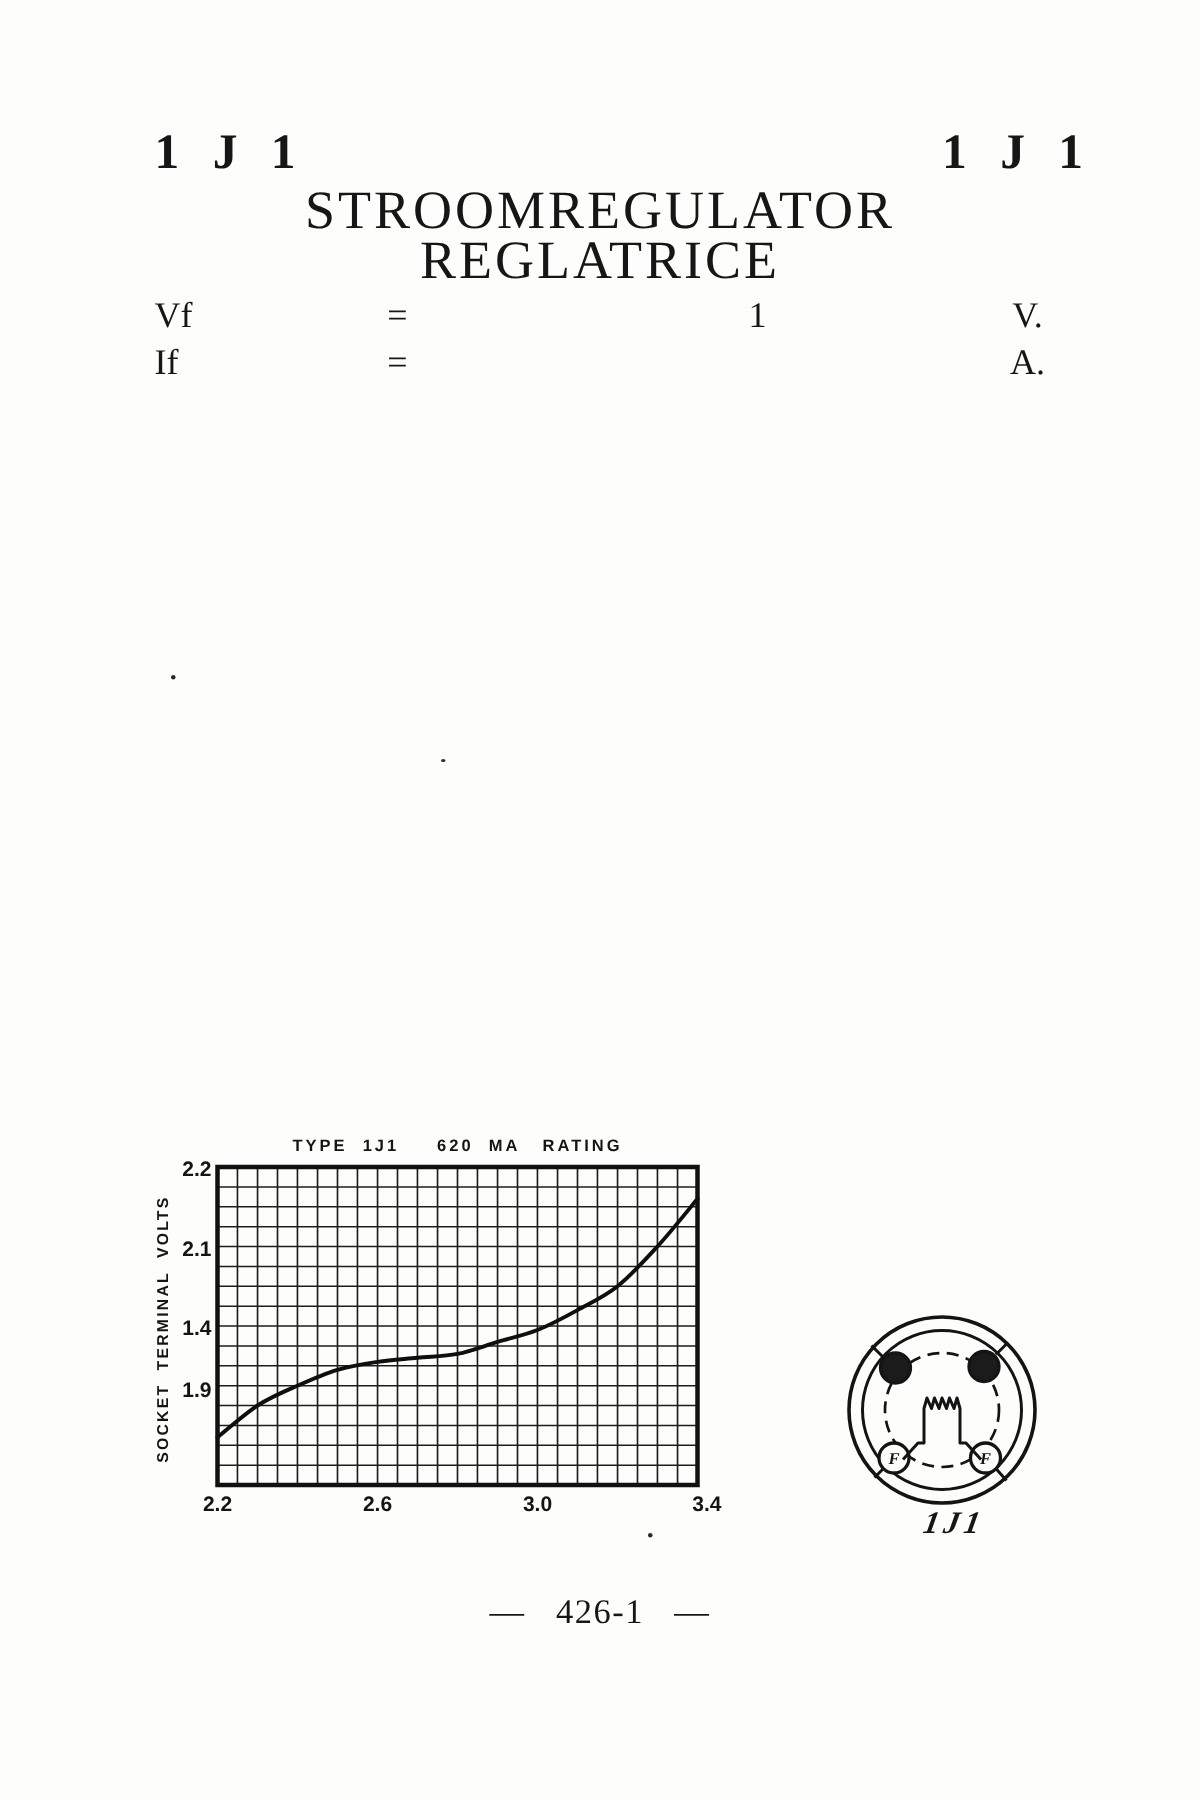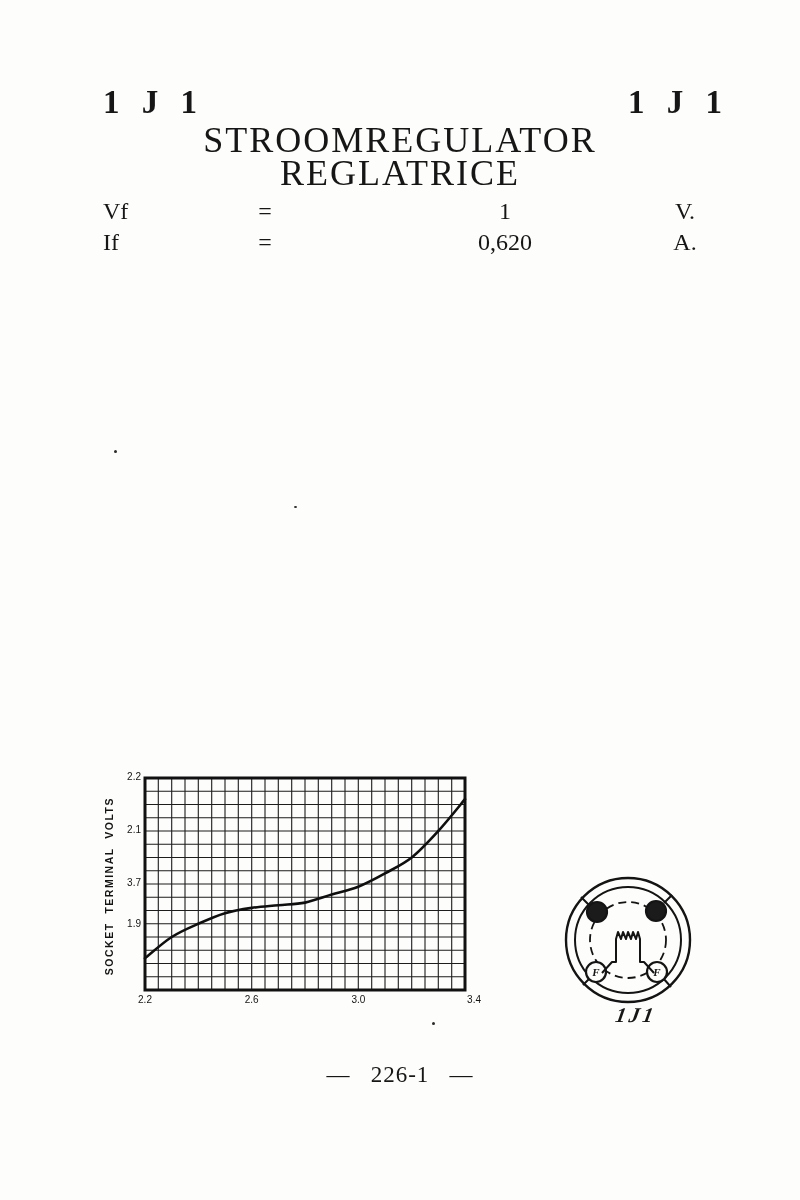--- a/index.html
+++ b/index.html
@@ -26,21 +26,21 @@
   .spec-unit{position:absolute;left:650px;width:70px;top:0;text-align:center;}
   
   #chart-area{left:145px;top:778px;width:320px;height:212px;}
   .chart-title{
     position:absolute;left:-10px;top:-20px;width:340px;text-align:center;
     font-family:"Liberation Sans",sans-serif;font-weight:bold;font-size:11px;
     letter-spacing:2px;white-space:pre;color:#141414;
   }
   .tick{
     position:absolute;font-family:"Liberation Sans",sans-serif;
-    font-weight:normal;font-size:10px;color:#141414;white-space:nowrap;
+    font-weight:bold;font-size:14px;color:#141414;white-space:nowrap;
   }
   .x-axis-label{
     position:absolute;left:0;top:226px;width:320px;text-align:center;
     font-family:"Liberation Sans",sans-serif;font-weight:bold;font-size:11.5px;
     letter-spacing:2px;word-spacing:8px;color:#141414;white-space:pre;
   }
   .y-axis-label{
     position:absolute;left:-44px;top:0;height:216px;width:16px;
     display:flex;align-items:center;justify-content:center;
   }
@@ -74,45 +74,45 @@
 
 <div class="abs spec-row" style="top:198px;">
   <span class="spec-param">Vf</span>
   <span class="spec-eq">=</span>
   <span class="spec-value">1</span>
   <span class="spec-unit">V.</span>
 </div>
 <div class="abs spec-row" style="top:229px;">
   <span class="spec-param">If</span>
   <span class="spec-eq">=</span>
-  <span class="spec-value">0,620</span>
   <span class="spec-unit">A.</span>
 </div>
 
 <div class="speck" style="left:114px;top:450px;width:3px;height:3px;"></div>
 <div class="speck" style="left:294px;top:506px;width:3px;height:2px;"></div>
 <div class="speck" style="left:432px;top:1022px;width:3px;height:3px;"></div>
 
 <div class="abs" id="chart-area">
+  <div class="chart-title">TYPE  1J1     620  MA   RATING</div>
   <svg id="plot-svg" width="320" height="212" viewBox="0 0 320 212" style="position:absolute;left:0;top:0;overflow:visible;">
     <path id="grid-path" d="M0.0,0V212M13.3,0V212M26.7,0V212M40.0,0V212M53.3,0V212M66.7,0V212M80.0,0V212M93.3,0V212M106.7,0V212M120.0,0V212M133.3,0V212M146.7,0V212M160.0,0V212M173.3,0V212M186.7,0V212M200.0,0V212M213.3,0V212M226.7,0V212M240.0,0V212M253.3,0V212M266.7,0V212M280.0,0V212M293.3,0V212M306.7,0V212M320.0,0V212M0,212.0H320M0,198.8H320M0,185.5H320M0,172.3H320M0,159.0H320M0,145.8H320M0,132.5H320M0,119.3H320M0,106.0H320M0,92.8H320M0,79.5H320M0,66.3H320M0,53.0H320M0,39.8H320M0,26.5H320M0,13.3H320M0,0.0H320" stroke="#1d1d1d" stroke-width="1.1" fill="none"></path>
     <rect x="0" y="0" width="320" height="212" fill="none" stroke="#111" stroke-width="3"></rect>
     <path id="curve-path" d="M0.0,180.2C4.4,176.7 17.8,164.7 26.7,159.0C35.6,153.3 44.4,149.7 53.3,145.8C62.2,141.8 71.1,137.8 80.0,135.2C88.9,132.5 97.8,131.2 106.7,129.9C115.6,128.5 124.4,128.1 133.3,127.2C142.2,126.3 151.1,126.3 160.0,124.6C168.9,122.8 177.8,119.3 186.7,116.6C195.6,114.0 204.4,112.2 213.3,108.7C222.2,105.1 231.1,100.3 240.0,95.4C248.9,90.5 257.8,86.6 266.7,79.5C275.6,72.4 284.4,62.7 293.3,53.0C302.2,43.3 315.6,26.5 320.0,21.2" stroke="#0f0f0f" stroke-width="2.6" fill="none" stroke-linecap="round" stroke-linejoin="round"></path>
   </svg>
   <div class="y-axis-label">
     <span>SOCKET  TERMINAL  VOLTS</span>
   </div>
   <div id="tick-layer">
       <div class="tick" style="left: -16px; top: 216px; width: 32px; text-align: center;">2.2</div>
       <div class="tick" style="left: 90.6667px; top: 216px; width: 32px; text-align: center;">2.6</div>
       <div class="tick" style="left: 197.333px; top: 216px; width: 32px; text-align: center;">3.0</div>
       <div class="tick" style="left: 304px; top: 216px; width: 32px; text-align: right;">3.4</div>
       <div class="tick" style="left: -30px; top: -7px; width: 26px; text-align: right;">2.2</div>
       <div class="tick" style="left: -30px; top: 46px; width: 26px; text-align: right;">2.1</div>
-      <div class="tick" style="left: -30px; top: 99px; width: 26px; text-align: right;">3.7</div>
+      <div class="tick" style="left: -30px; top: 99px; width: 26px; text-align: right;">1.4</div>
       <div class="tick" style="left: -30px; top: 140px; width: 26px; text-align: right;">1.9</div>
     </div>
 </div>
 
 <svg class="abs" id="socket-diagram" width="145" height="150" viewBox="0 0 145 150">
   <circle cx="72" cy="74" r="62" fill="none" stroke="#141414" stroke-width="2.4"></circle>
   <circle cx="72" cy="74" r="53" fill="none" stroke="#141414" stroke-width="2"></circle>
   <circle cx="72" cy="74" r="38" fill="none" stroke="#141414" stroke-width="1.8" stroke-dasharray="8 5"></circle>
 
   <path d="M33,39 L25,31 M108,37 L116,29 M35,111 L27,119 M107,112 L115,121" stroke="#141414" stroke-width="2" fill="none"></path>
@@ -121,13 +121,13 @@
   <circle cx="100" cy="45" r="10" fill="#1b1b1b" stroke="#141414" stroke-width="2.2"></circle>
   <circle cx="40" cy="106" r="10" fill="#fdfdfb" stroke="#141414" stroke-width="2.2"></circle>
   <circle cx="101" cy="106" r="10" fill="#fdfdfb" stroke="#141414" stroke-width="2.2"></circle>
   <text x="40" y="110" text-anchor="middle" font-size="11" font-weight="bold" font-style="italic" font-family="Liberation Serif, serif" fill="#141414">F</text>
   <text x="101" y="110" text-anchor="middle" font-size="11" font-weight="bold" font-style="italic" font-family="Liberation Serif, serif" fill="#141414">F</text>
 
   <path d="M46,107 L56,96 L60,96 L60,73 L62,66 L65,73 L67,66 L70,73 L72,66 L75,73 L77,66 L80,73 L82,66 L84,73 L84,96 L88,96 L98,107" fill="none" stroke="#141414" stroke-width="2" stroke-linejoin="round"></path>
 </svg>
 <div class="abs socket-caption">1J1</div>
 
-<div class="abs page-number">—   226-1   —</div>
+<div class="abs page-number">—   426-1   —</div>
 
 </body></html>

